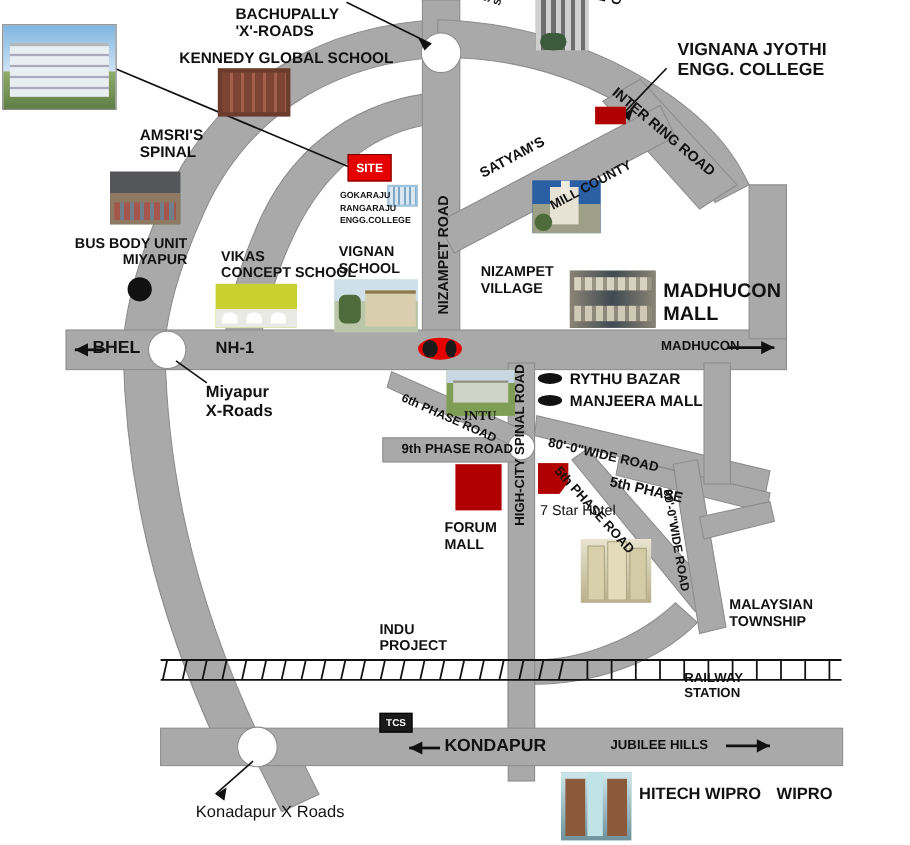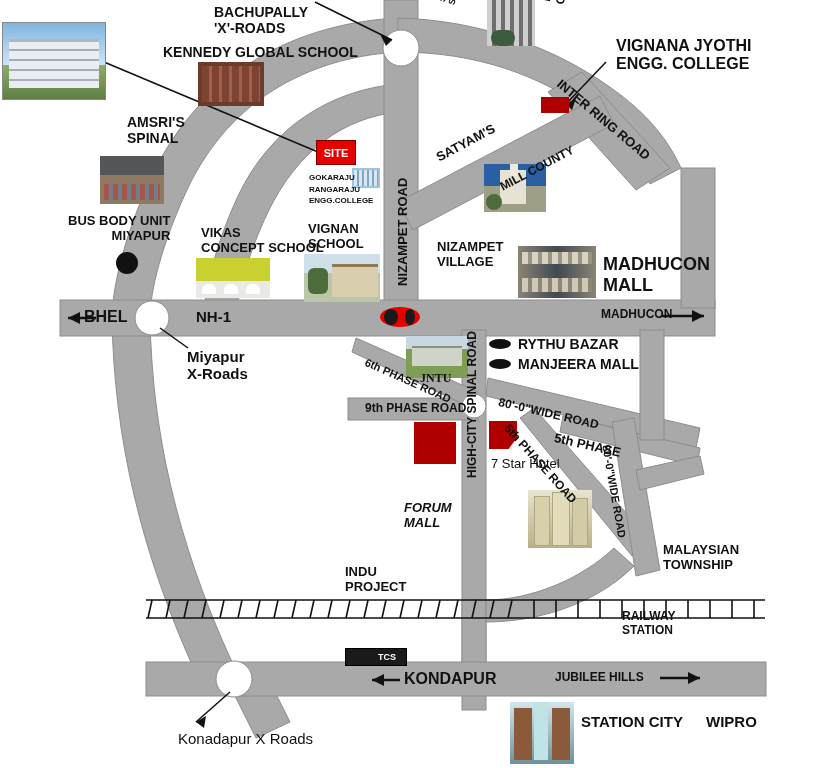--- a/index.html
+++ b/index.html
@@ -10,21 +10,21 @@
   .photo{position:absolute;background:#cfcfcf;overflow:hidden;}
   .photo .sky{position:absolute;left:0;right:0;top:0;height:55%;}
   .photo .gnd{position:absolute;left:0;right:0;bottom:0;height:45%;}
   .site-box{position:absolute;background:#e60000;border:1px solid #7a0000;color:#fff;
             font-weight:bold;display:flex;align-items:center;justify-content:center;}
   .redplot{position:absolute;background:#b00000;}
   .blackdot{position:absolute;background:#111;border-radius:50%;}
   .ellipse{position:absolute;background:#111;border-radius:50%;}
   svg{position:absolute;left:0;top:0;}
   .tcs{position:absolute;background:#1a1a1a;color:#fff;font-weight:bold;
-       display:flex;align-items:center;border:1px solid #000;padding-left:32px;}
+       display:flex;align-items:center;justify-content:center;border:1px solid #000;}
 </style>
 </head>
 <body>
 
 <div id="map">
 
   <svg width="827" height="768">
     <defs>
       <g id="ignore"></g>
     </defs>
@@ -311,41 +311,41 @@
 
   <div class="lbl" style="left:84px;top:308px;font-size:16px;">BHEL</div>
 
   <div class="lbl" style="left:601px;top:308px;font-size:12px;">MADHUCON</div>
 
   <div class="lbl" style="left:187px;top:348px;font-size:15px;">Miyapur
 X-Roads</div>
 
   <div class="lbl" style="left:420px;top:372px;font-size:12px;font-family:Liberation Serif, serif;">JNTU</div>
 
-  <div class="lbl" style="left:404px;top:501px;font-size:13px;font-style:italic;">FORUM
+  <div class="lbl" style="left:404px;top:473px;font-size:13px;">FORUM
 MALL</div>
 
   <div class="lbl thin" style="left:491px;top:457px;font-size:13px;">7 Star Hotel</div>
 
   <div class="lbl" style="left:643px;top:543px;font-size:13px;margin-left:20px;">MALAYSIAN
 TOWNSHIP</div>
 
   <div class="lbl" style="left:345px;top:565px;font-size:13px;">INDU
 PROJECT</div>
 
   <div class="lbl" style="left:622px;top:610px;font-size:12px;">RAILWAY
 STATION</div>
 
   <div class="lbl" style="left:404px;top:670px;font-size:16px;text-align:center;">KONDAPUR</div>
 
   <div class="lbl" style="left:555px;top:671px;font-size:12px;">JUBILEE HILLS</div>
 
   <div class="lbl thin" style="left:178px;top:730px;font-size:15px;">Konadapur X Roads</div>
 
-  <div class="lbl" style="left:581px;top:713px;font-size:15px;">STATION CITY</div>
+  <div class="lbl" style="left:581px;top:713px;font-size:15px;">HITECH WIPRO</div>
 
   <div class="lbl" style="left:706px;top:713px;font-size:15px;">WIPRO</div>
 
   <div class="lbl" style="left:518px;top:336px;font-size:14px;">RYTHU BAZAR</div>
   <div class="lbl" style="left:518px;top:356px;font-size:14px;">MANJEERA MALL</div>
 
   <div class="lbl" style="left:396px;top:286px;font-size:13px;transform:rotate(-90deg);transform-origin:left top;">NIZAMPET ROAD</div>
 
   <div class="lbl" style="left:563px;top:77px;font-size:13px;transform:rotate(40deg);transform-origin:left top;">INTER RING ROAD</div>
 

